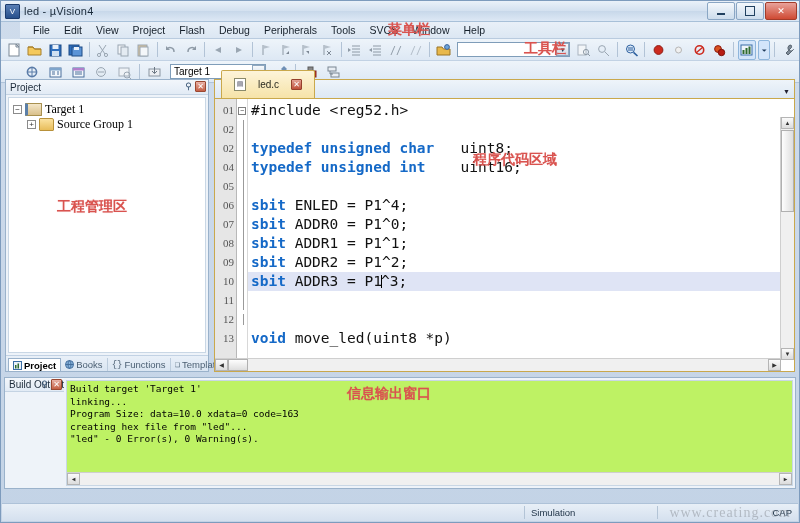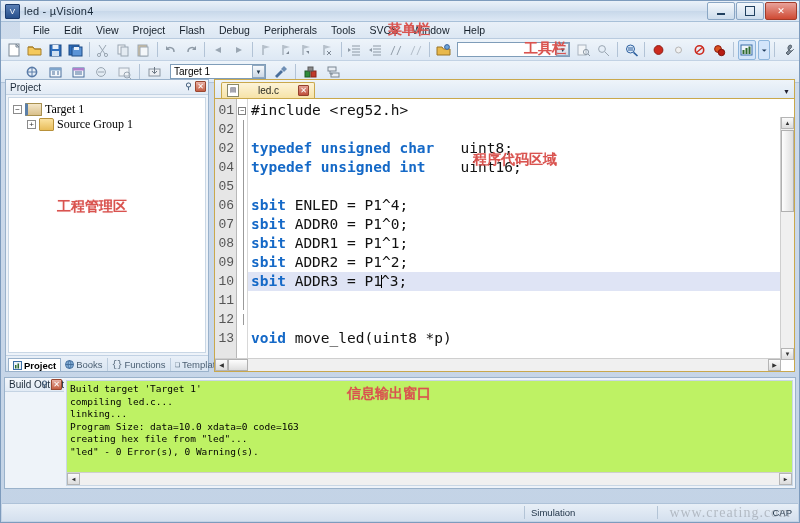--- a/index.html
+++ b/index.html
@@ -144,41 +144,41 @@
     position:absolute;left:212px;top:0;right:3px;height:293px;
     background:#fdfcf5;border:1px solid #c9a84c;box-sizing:border-box;
     display:flex;flex-direction:column;
   }
   .ed-tabrow{
     height:18px;display:flex;align-items:flex-end;
     background:linear-gradient(180deg,#eef4fa,#dde8f4);
     border-bottom:1px solid #c9a84c;position:relative;padding-left:6px;
   }
   .ed-tab{
-    display:flex;align-items:center;gap:19px;height:16px;
-    padding:0 5px;background:linear-gradient(180deg,#fdf4d9,#f6e3a8);
+    display:flex;align-items:center;gap:12px;height:28px;
+    padding:0 12px;background:linear-gradient(180deg,#fdf4d9,#f6e3a8);
     border:1px solid #c9a84c;border-bottom:none;border-radius:2px 2px 0 0;
     font-size:10px;color:#2a2a20;box-sizing:border-box;
   }
   .ed-tab .docic{
     width:10px;height:11px;background:#fff;border:1px solid #8a8a6a;
     font-size:7px;line-height:10px;text-align:center;color:#556;
   }
   .ed-tab .tabx{
     width:11px;height:11px;background:linear-gradient(180deg,#e2a093,#c0503a);
     border:1px solid #95402c;color:#fff;font-size:8px;line-height:9px;text-align:center;
     box-sizing:border-box;border-radius:1px;
   }
   .ed-tabrow .dropdn{
     position:absolute;right:4px;bottom:3px;font-size:7px;color:#223;
   }
   .ed-main{flex:1;display:flex;background:#fff;position:relative;overflow:hidden;}
   .gutter{
     width:22px;background:#e6e6e6;border-right:1px solid #b8b8b8;
-    font-family:Liberation Mono, monospace;font-size:13px;color:#555;
+    font-family:Liberation Serif, serif;font-size:11px;color:#555;
     padding-top:2px;box-sizing:border-box;flex-shrink:0;
   }
   .gutter div{height:19px;line-height:19px;text-align:right;padding-right:2px;}
   .fold{
     width:11px;background:#fff;border-right:1px solid #d8d8d8;
     padding-top:2px;box-sizing:border-box;flex-shrink:0;position:relative;
   }
   .fold div{height:19px;display:flex;align-items:center;justify-content:center;}
   .foldbox{
     width:8px;height:8px;border:1px solid #808080;background:#fff;
@@ -718,21 +718,20 @@
   <div class="build">
     <div class="build-head">
       <span>Build Output</span>
       <span class="tools" style="position:absolute;right:2px;top:1px;display:flex;gap:2px;">
         <span class="pin">⚲</span>
         <span class="panel-x">✕</span>
       </span>
     </div>
     <div class="build-body">
       <div>Build target 'Target 1'</div>
-      <div>compiling led.c...</div>
       <div>linking...</div>
       <div>Program Size: data=10.0 xdata=0 code=163</div>
       <div>creating hex file from "led"...</div>
       <div>"led" - 0 Error(s), 0 Warning(s).</div>
       <div class="annot" style="left:280px;top:6px;">信息输出窗口</div>
       <div class="build-hscroll">
         <div class="sb-arrow" style="position:absolute;left:0;top:0;">◀</div>
         <div class="sb-arrow" style="position:absolute;right:0;top:0;">▶</div>
       </div>
     </div>

